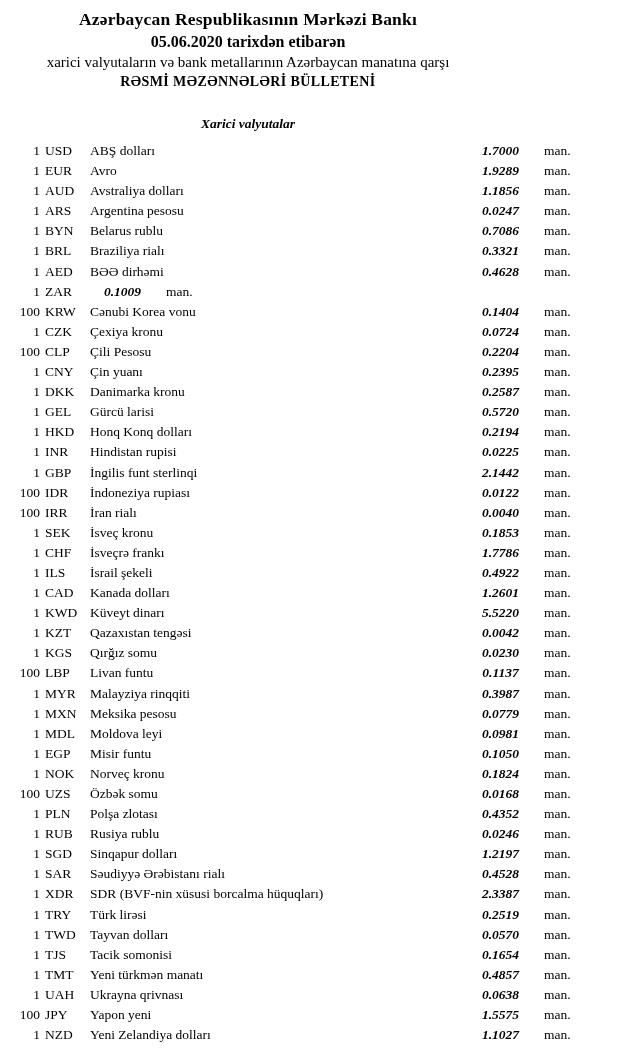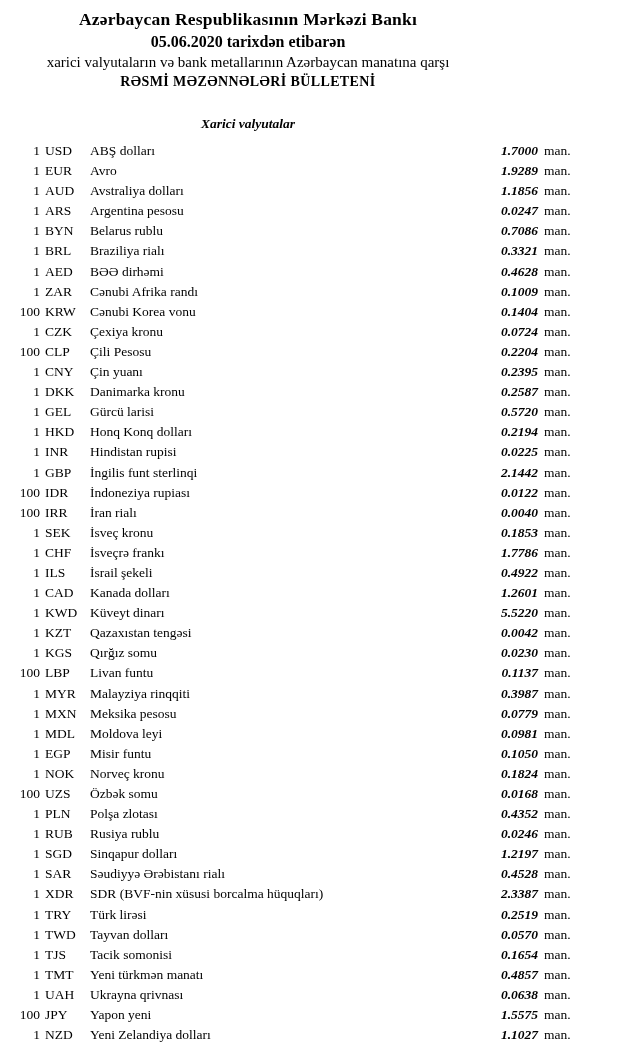--- a/index.html
+++ b/index.html
@@ -67,21 +67,21 @@
   }
   .name {
     flex: 1 1 auto;
     margin-left: 5px;
     white-space: nowrap;
     overflow: hidden;
   }
   .rate {
     flex: 0 0 auto;
     width: 75px;
-    text-align: right;
+    text-align: center;
     font-weight: bold;
     font-style: italic;
   }
   .unit {
     flex: 0 0 auto;
     width: 38px;
     margin-left: 6px;
   }
 </style>
 </head>
@@ -150,21 +150,20 @@
     <span class="qty">1</span>
     <span class="code">AED</span>
     <span class="name">BƏƏ dirhəmi</span>
     <span class="rate">0.4628</span>
     <span class="unit">man.</span>
   </div>
 
   <div class="row">
     <span class="qty">1</span>
     <span class="code">ZAR</span>
-    <span class="name">Cənubi Afrika randı</span>
     <span class="rate">0.1009</span>
     <span class="unit">man.</span>
   </div>
 
   <div class="row">
     <span class="qty">100</span>
     <span class="code">KRW</span>
     <span class="name">Cənubi Korea vonu</span>
     <span class="rate">0.1404</span>
     <span class="unit">man.</span>

